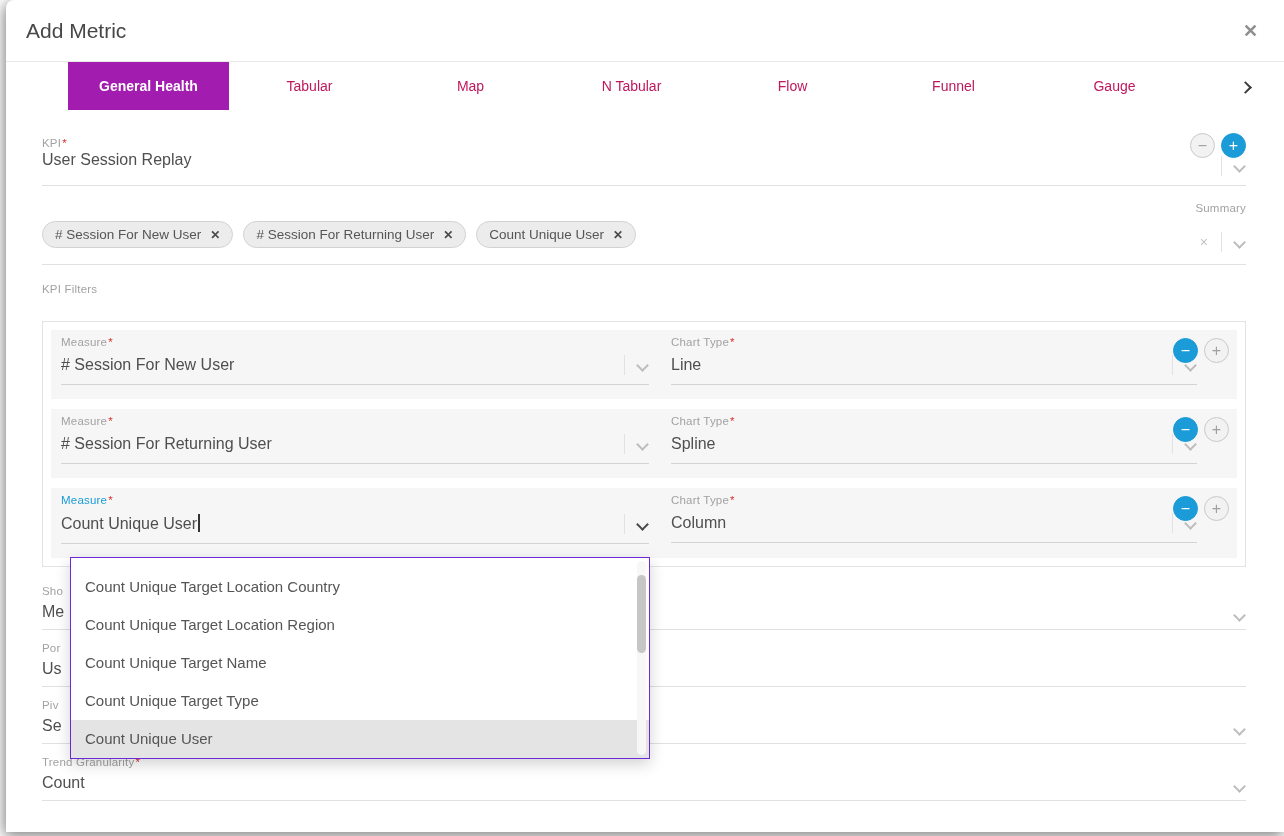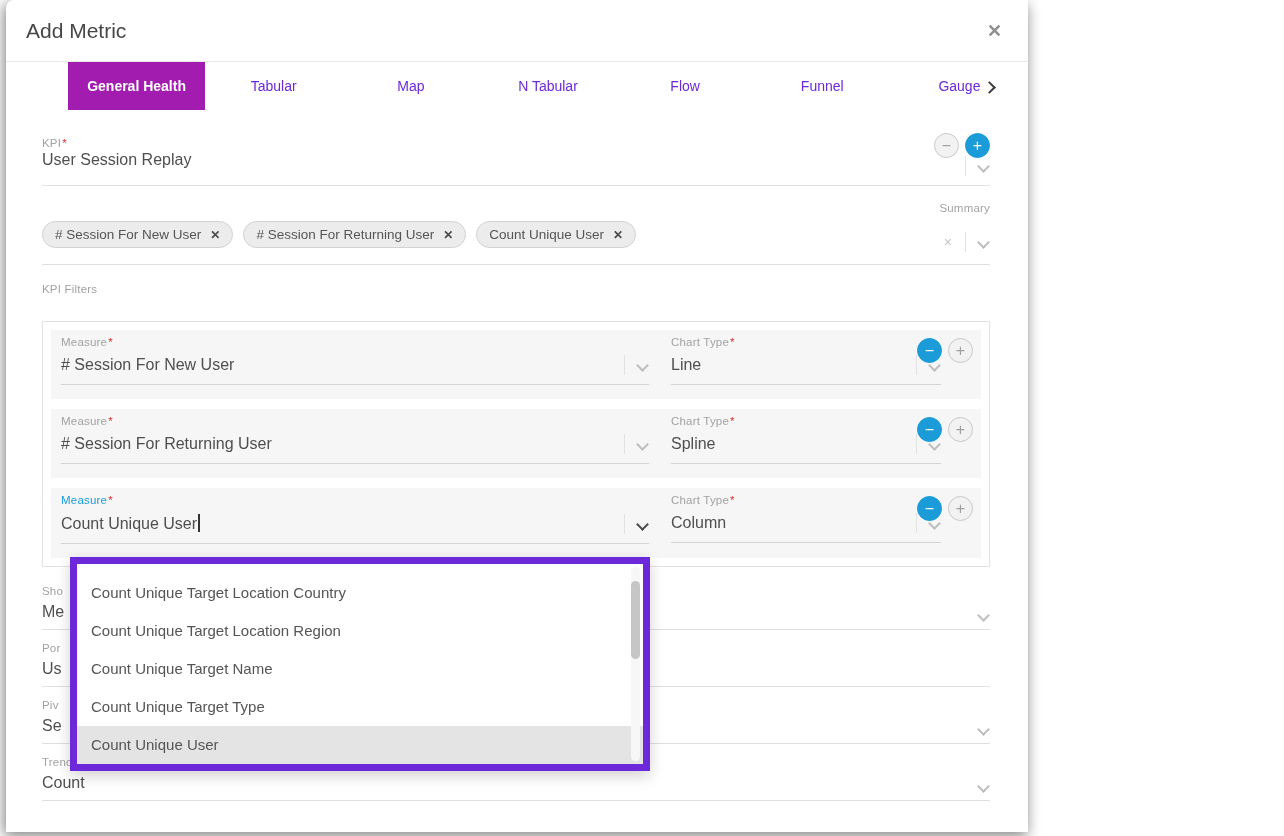--- a/index.html
+++ b/index.html
@@ -1,33 +1,33 @@
 <!DOCTYPE html>
 <html><head>
 <meta charset="utf-8">
 <style>
   * { box-sizing: border-box; margin: 0; padding: 0; }
   html,body { width:1284px; height:836px; overflow:hidden; background:#ffffff;
     font-family:"Liberation Sans", sans-serif; }
 
-  .modal { position:absolute; left:6px; top:0; width:1022px; height:832px;
+  .modal { position:absolute; left:6px; top:0; width:1278px; height:832px;
     background:#fff; border-top-left-radius:8px;
     box-shadow:-3px 2px 14px rgba(0,0,0,.30), 0 6px 14px rgba(0,0,0,.25); }
 
   
   .modal-header { height:62px; display:flex; align-items:center;
     padding:0 26px 0 20px; border-bottom:1px solid #e8e8e8; }
   .modal-title { font-size:21px; color:#474747; }
   .close { margin-left:auto; font-size:18px; color:#8f8f8f; cursor:pointer; font-weight:bold; }
 
   
   .tabs-row { position:relative; height:49px; }
   .tabs { display:flex; margin-left:62px; height:48px; }
   .tab { width:161px; display:flex; align-items:center; justify-content:center;
-    font-size:14px; color:#6d28d9; cursor:pointer; }
+    font-size:14px; color:#be185d; cursor:pointer; }
   .tab.active { background:#a21caf; color:#fff; font-weight:bold; }
   .next-chev { position:absolute; right:34px; top:16px; cursor:pointer; }
 
   
   .chev { display:inline-block; width:9px; height:9px;
     border-right:2px solid #bdbdbd; border-bottom:2px solid #bdbdbd;
     transform:rotate(45deg); }
   .chev.dark { border-color:#4a4a4a; }
   .chev.rt { transform:rotate(-45deg); border-color:#3c3c3c; }
   .vsep { display:inline-block; width:1px; height:20px; background:#e2e2e2;
@@ -75,21 +75,21 @@
   .sel { position:relative; border-bottom:1px solid #d4d4d4; padding:6px 34px 10px 0;
     margin-top:2px; }
   .row-btns { top:8px; right:8px; }
 
   .caret { display:inline-block; width:1.5px; height:18px; background:#333;
     vertical-align:-3px; margin-left:1px; animation:blink 1s steps(1) infinite; }
   @keyframes blink { 50% { opacity:0; } }
 
   
   .dropdown { position:absolute; left:64px; top:557px; width:580px;
-    background:#fff; border:7px solid #6d28d9;
+    background:#fff; border:1px solid #6d28d9;
     box-shadow:0 5px 14px rgba(0,0,0,.18); z-index:50; }
   .dd-clip { height:10px; overflow:hidden; }
   .dd-item { height:38px; line-height:38px; padding:0 14px; font-size:15px;
     color:#555; cursor:pointer; white-space:nowrap; overflow:hidden; }
   .dd-item.highlighted { background:#e4e4e4; }
   .sb-track { position:absolute; top:3px; right:3px; width:9px; height:194px;
     background:#f7f7f7; border-radius:5px; }
   .sb-thumb { position:absolute; top:14px; left:0; width:9px; height:78px;
     background:#c6c6c6; border-radius:5px; cursor:grab; }
 

